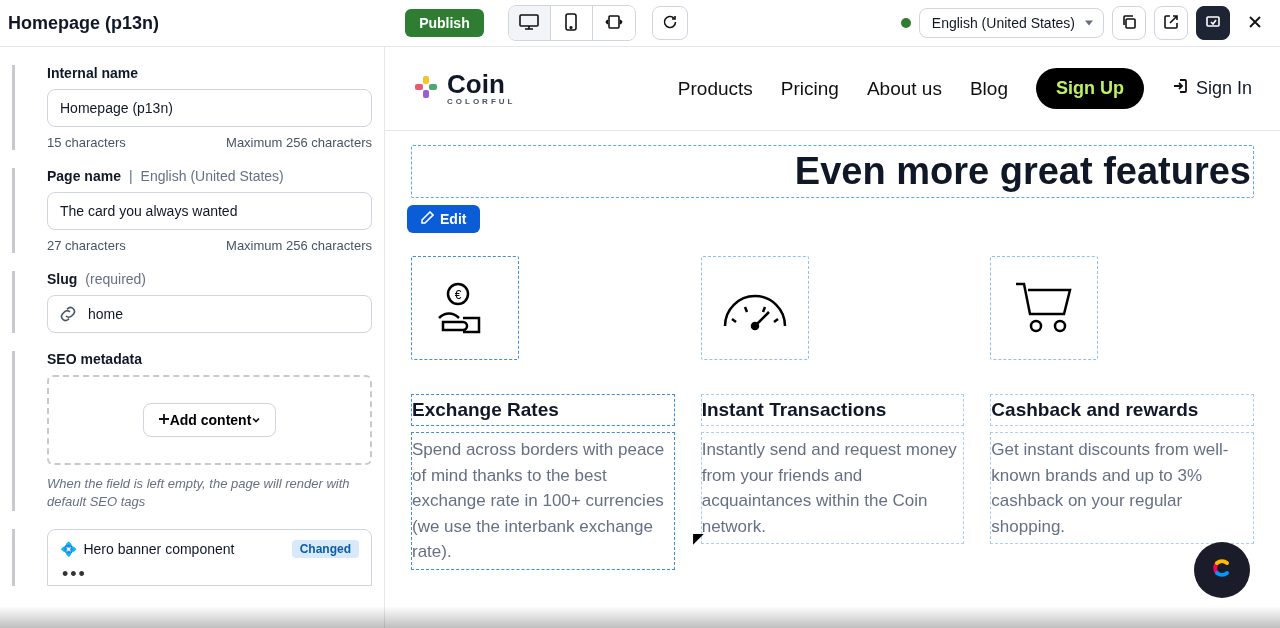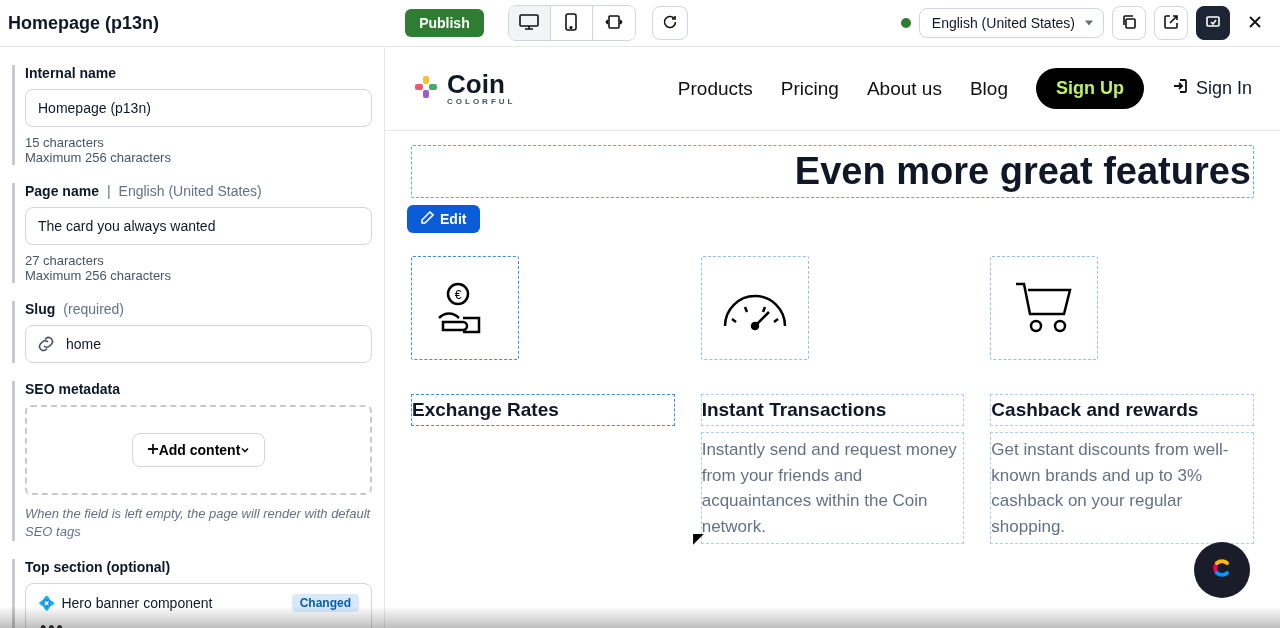--- a/index.html
+++ b/index.html
@@ -22,28 +22,28 @@
   .sq-btn { width: 34px; height: 34px; border: 1px solid #d0d5dd; border-radius: 8px; background: #fff; display: flex; align-items: center; justify-content: center; cursor: pointer; }
   .sq-btn.fill { background: #1d2433; color: #fff; border-color:#1d2433; }
   .sq-btn.nob { border: none; }
 
   
   .main { display: flex; height: calc(628px - 47px); }
   .sidebar { width: 385px; border-right: 1px solid #e5e7eb; padding: 18px 12px 0 12px; overflow-y: auto; position: relative; }
   .preview { flex: 1; position: relative; overflow: hidden; }
 
   
-  .field-wrap { border-left: 3px solid #c7c9cc; padding-left: 10px; margin-bottom: 18px; }
+  .field-wrap { border-left: 3px solid #c7c9cc; padding-left: 32px; margin-bottom: 18px; }
   .field-label { font-size: 14px; font-weight: 600; margin-bottom: 8px; display:flex; align-items:center; gap:8px;}
   .field-sub { font-weight: 400; color: #667085; }
   .text-input { width: 100%; border: 1px solid #d0d5dd; border-radius: 8px; padding: 10px 12px; font-size: 14px; color: #101828; }
   .text-input.has-icon { padding-left: 40px; }
   .input-wrap { position: relative; }
   .input-wrap .leading { position:absolute; left:12px; top:50%; transform:translateY(-50%); display:flex; }
-  .hint-row { display: flex; justify-content: space-between; font-size: 13px; color: #475467; margin-top: 8px; flex-direction: column; }
+  .hint-row { display: flex; justify-content: space-between; font-size: 13px; color: #475467; margin-top: 8px; }
   .seo-box { border: 2px dashed #c7c9cc; border-radius: 6px; height: 90px; display:flex; align-items:center; justify-content:center; }
   .add-content { border: 1px solid #d0d5dd; background: #fff; padding: 8px 14px; border-radius: 8px; font-size: 14px; font-weight: 600; display:flex; align-items:center; cursor:pointer; }
   .seo-hint { font-size: 13px; color: #667085; font-style: italic; margin-top: 10px; line-height: 1.4; }
   .component-card { border: 1px solid #d0d5dd; border-radius: 8px 8px 0 0; padding: 10px 12px 0 12px; display:flex; flex-direction:column; gap:6px; margin-top:6px;}
   .component-row { display:flex; align-items:center; justify-content:space-between; }
   .component-name { font-size: 14px; display:flex; align-items:center; gap:6px;}
   .status-chip { background: #d7e9fb; color:#0b5cab; font-size:12px; font-weight:600; padding:2px 8px; border-radius:4px; }
   .tri-dots { font-size:18px; letter-spacing:2px; color:#333; padding-left:2px;}
 
   
@@ -213,21 +213,20 @@
             <svg width="10" height="10" viewBox="0 0 10 10" fill="none" stroke="#111" stroke-width="1.6">
                 <path d="M2 3.5L5 6.5 8 3.5"></path>
               </svg>
           </span>
         </button>
       </div>
       <div class="seo-hint">When the field is left empty, the page will render with default SEO tags</div>
     </div>
 
     <div class="field-wrap" style="margin-bottom:0;">
-      <div class="field-label">Top section (optional)</div>
       <div class="component-card">
         <div class="component-row">
           <div class="component-name">
             <span>💠</span>
             <span>Hero banner component</span>
           </div>
           <span class="status-chip">Changed</span>
         </div>
         <span class="tri-dots">•••</span>
       </div>
@@ -289,20 +288,21 @@
             <span>
               <svg width="64" height="64" viewBox="0 0 64 64" fill="none" stroke="#000" stroke-width="2.5">
                   <circle cx="25" cy="20" r="10"></circle>
                   <text x="25" y="25" font-size="12" text-anchor="middle" fill="#000" stroke="none">€</text>
                   <path d="M10 48 h20 a4 4 0 0 1 0 8 H10z M30 44 h16 v14 h-16"></path>
                   <path d="M6 44 c6-6 14-6 20 0"></path>
                 </svg>
             </span>
           </div>
           <div class="ftitle">Exchange Rates</div>
+          <div class="fdesc">Spend across borders with peace of mind thanks to the best exchange rate in 100+ currencies (we use the interbank exchange rate).</div>
         </div>
 
         <div class="feature">
           <div class="icon-box">
             <span>
               <svg width="70" height="50" viewBox="0 0 70 50" fill="none" stroke="#000" stroke-width="2.5">
                   <path d="M5 45 A30 30 0 0 1 65 45"></path>
                   <path d="M12 38l4 3M25 26l2 5M45 26l-2 5M58 38l-4 3"></path>
                   <path d="M35 45 l14-14"></path>
                   <circle cx="35" cy="45" r="3" fill="#000"></circle>

